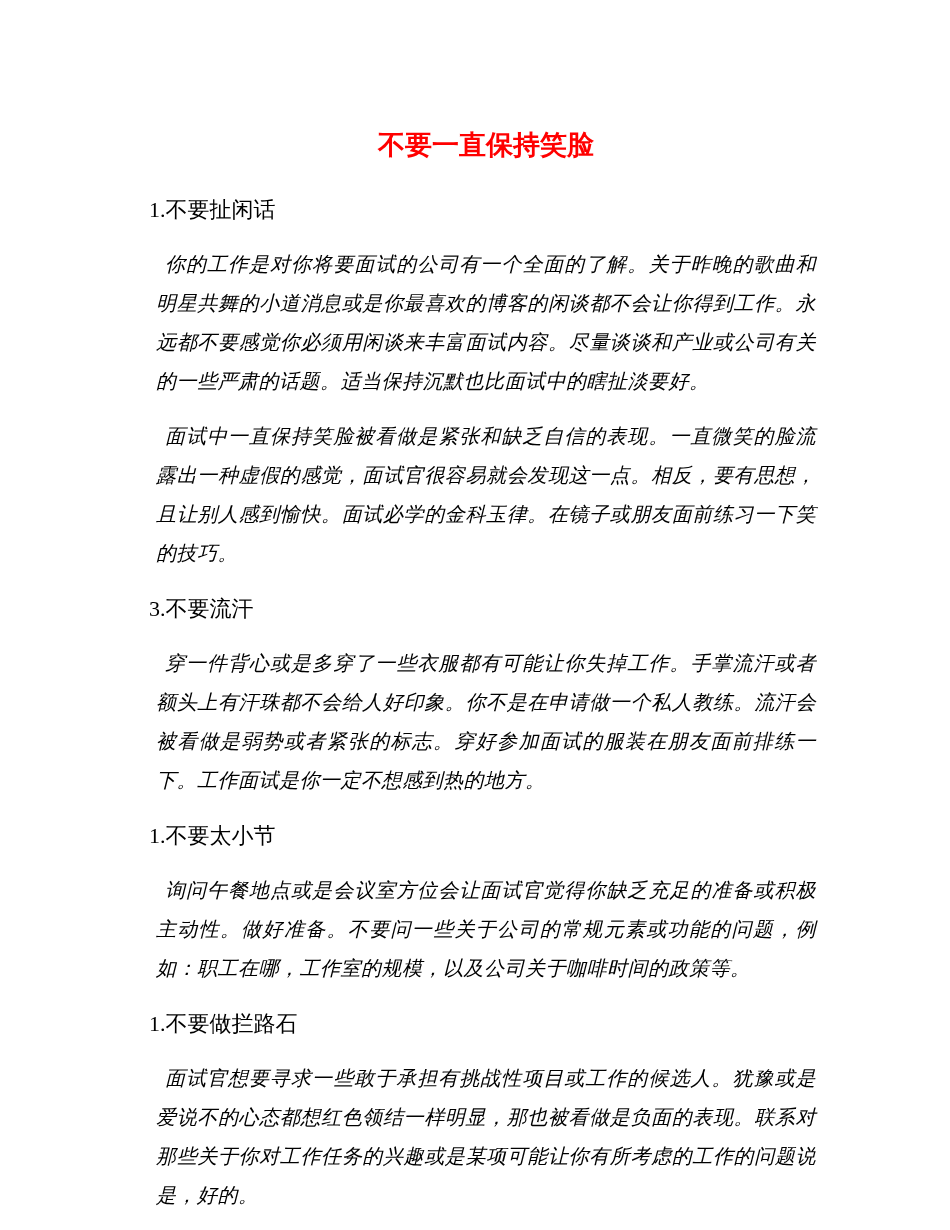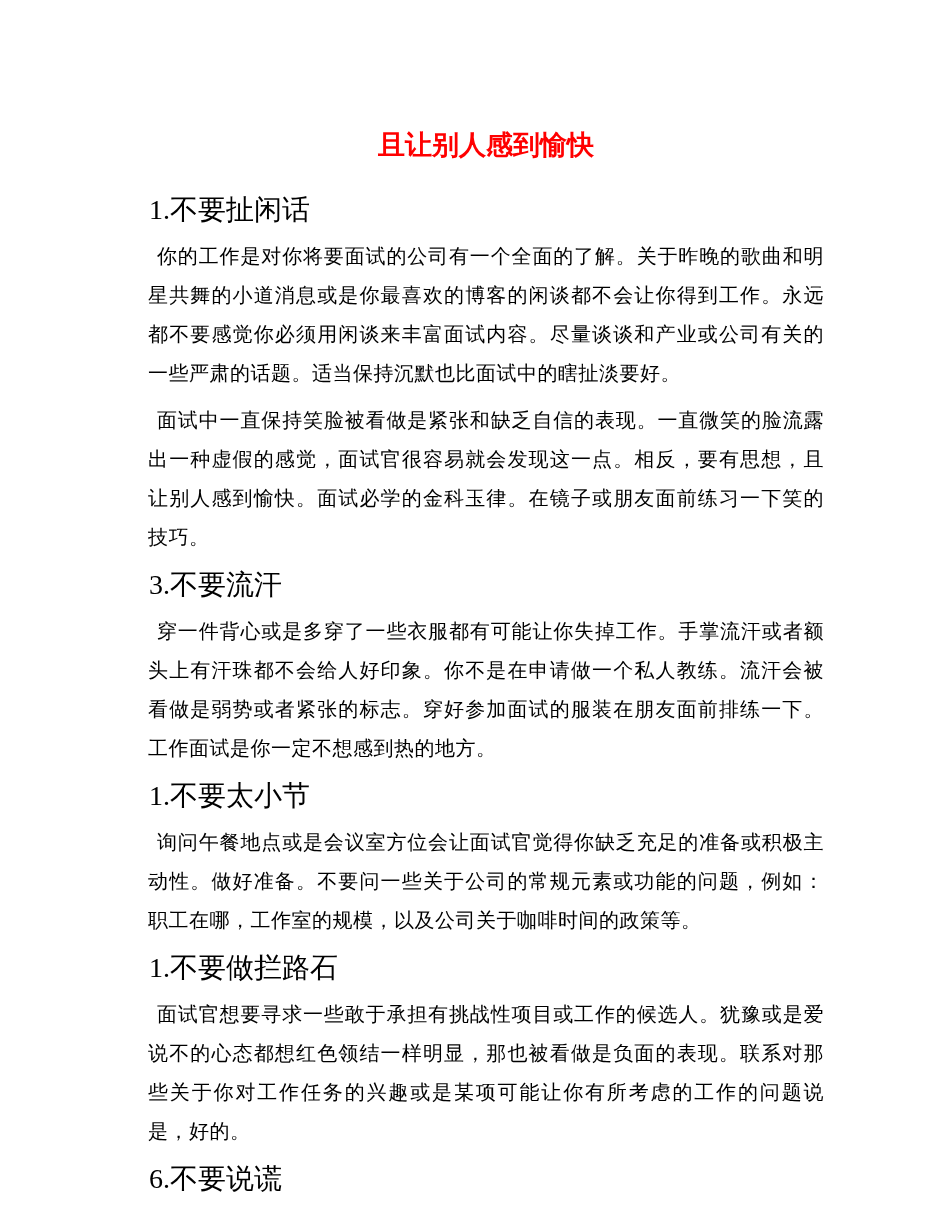--- a/index.html
+++ b/index.html
@@ -23,42 +23,43 @@
     text-align: center;
     font-size: 27px;
     font-weight: bold;
     line-height: 34px;
     margin: 0 0 28px 0;
   }
   .section {
     margin: 0;
   }
   .section-heading {
-    font-size: 28px;
+    font-size: 22px;
     line-height: 39px;
     margin: 0;
     text-indent: 9px;
     font-weight: normal;
   }
   .section-body {
     font-size: 20px;
     line-height: 39px;
-    margin: 8px;
+    margin: 16px;
     text-indent: 9px;
     text-align: justify;
     text-justify: inter-ideograph;
     letter-spacing: 0.5px;
+    font-style: italic;
   }
 </style>
 </head>
 <body>
 
 <div class="page">
 
-  <h1 class="doc-title" style="color: rgb(255, 0, 0);">且让别人感到愉快</h1>
+  <h1 class="doc-title" style="color: rgb(255, 0, 0);">不要一直保持笑脸</h1>
 
   <div class="section">
     <p class="section-heading">1.不要扯闲话</p>
     <p class="section-body">你的工作是对你将要面试的公司有一个全面的了解。关于昨晚的歌曲和明星共舞的小道消息或是你最喜欢的博客的闲谈都不会让你得到工作。永远都不要感觉你必须用闲谈来丰富面试内容。尽量谈谈和产业或公司有关的一些严肃的话题。适当保持沉默也比面试中的瞎扯淡要好。</p>
   </div>
 
   <div class="section">
     <p class="section-body">面试中一直保持笑脸被看做是紧张和缺乏自信的表现。一直微笑的脸流露出一种虚假的感觉，面试官很容易就会发现这一点。相反，要有思想，且让别人感到愉快。面试必学的金科玉律。在镜子或朋友面前练习一下笑的技巧。</p>
   </div>
 

